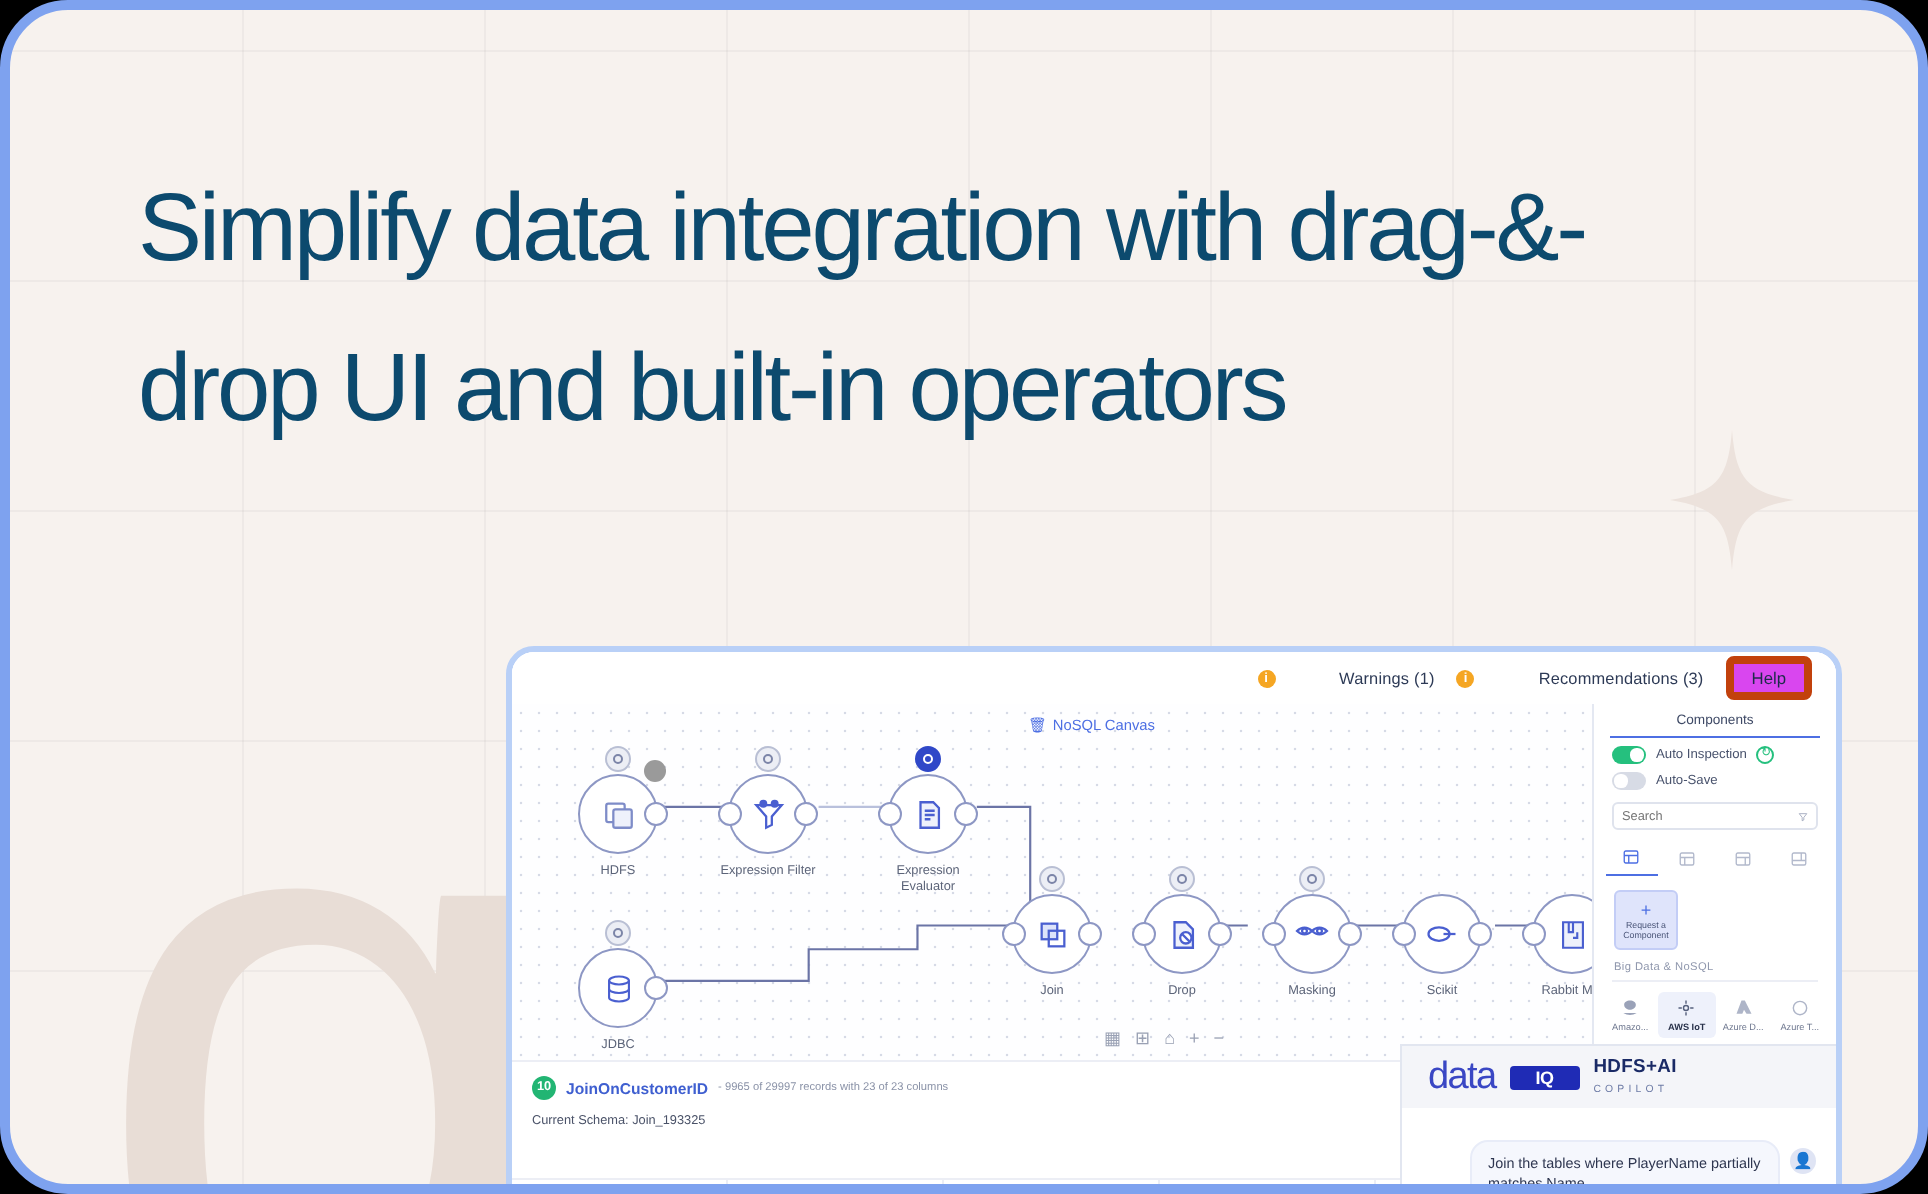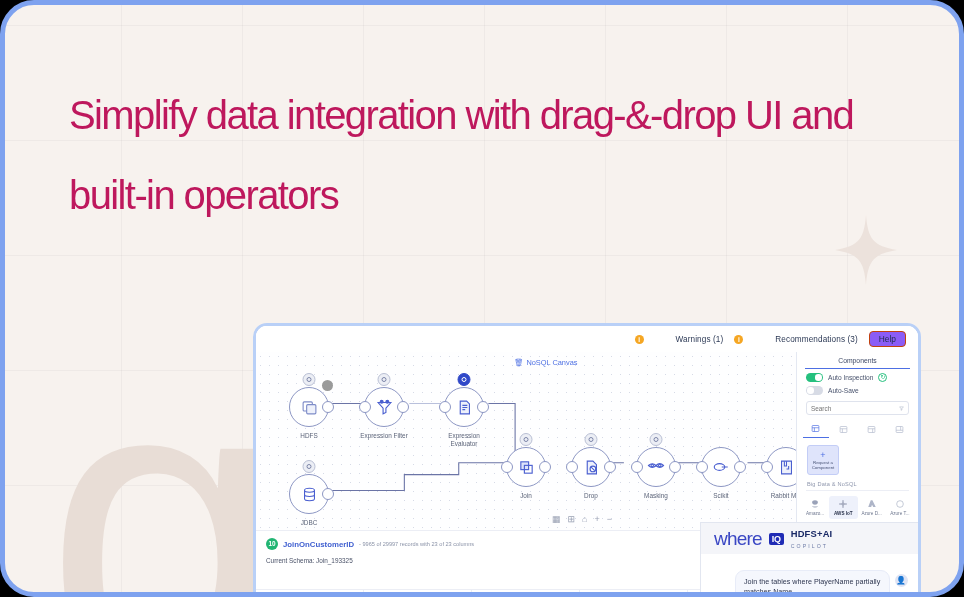--- a/index.html
+++ b/index.html
@@ -41,24 +41,24 @@
   #sparkle {
     position: absolute; left: 830px; top: 210px;
     width: 62px; height: 70px;
     color: #ece2dc;
   }
 
   
   #headline {
     position: absolute; left: 64px; top: 70px;
     width: 810px;
-    font-size: 40px;
+    font-size: 48px;
     line-height: 80px;
     letter-spacing: -1.6px;
-    color: #be185d;
+    color: #0c4a6e;
     font-weight: 400;
     font-family: "Liberation Sans", sans-serif;
   }
 
   
   #app {
     position: absolute; left: 248px; top: 318px;
     width: 668px; height: 290px;
     background: #ffffff;
     border: 3px solid #b9d0f7;
@@ -75,22 +75,22 @@
     padding-right: 12px; gap: 11px;
   }
   .topitem { display: flex; align-items: center; gap: 4px; }
   .topitem .lbl { font-size: 8.2px; color: #2d3a56; letter-spacing: .1px; padding-left: 28px; }
   .warn-dot {
     width: 9px; height: 9px; border-radius: 50%;
     background: #f5a623; color: #fff;
     font-size: 6.6px; line-height: 9px; text-align: center; font-weight: bold;
   }
   #help-btn {
-    border: 1px solid #c2410c; border-radius: 4px;
-    padding: 2px 9px; font-size: 8.4px; color: #1d2b4a; background: #8b5cf6;
+    border: 4px solid #c2410c; border-radius: 4px;
+    padding: 2px 9px; font-size: 8.4px; color: #1d2b4a; background: #d946ef;
     cursor: pointer;
   }
 
   
   #canvas {
     position: absolute; left: 0; top: 26px; right: 122px; bottom: 80px;
     background:
       radial-gradient(circle, #d6dae6 0.7px, transparent 0.8px) 0 0/9px 9px,
       #fefeff;
   }
@@ -263,21 +263,21 @@
   #copilot-head {
     height: 31px; background: #f4f5f9;
     display: flex; align-items: center; gap: 7px; padding-left: 13px;
   }
   #gathr-word {
     font-size: 19px; color: #3a47c4; letter-spacing: -.8px; line-height: 19px;
     font-family: "Liberation Sans", sans-serif;
   }
   #iq-chip {
     background: #1f2bb5; color: #fff; font-size: 9px; font-weight: bold;
-    padding: 1px 3px; border-radius: 2px; letter-spacing: -.3px;
+    padding: 1px 13px; border-radius: 2px; letter-spacing: -.3px;
   }
   #copilot-head .dai { line-height: 9px; }
   #dai-top { font-size: 9.4px; font-weight: bold; color: #1a2a66; letter-spacing: .2px; }
   #dai-bot { font-size: 5.2px; color: #6b7siblings; color: #6d7ba6; letter-spacing: 2.1px; }
   #chat-row {
     display: flex; align-items: flex-start; gap: 5px;
     padding: 16px 10px 0 34px;
   }
   #chat-bubble {
     background: #f5f7fd; border: 1px solid #e8ecf8;
@@ -600,21 +600,21 @@
             <span>Unique values - 9995</span>
             <span class="ic">▮</span>
             <span class="ic">▥</span>
           </div>
         </div>
 
       </div>
 
       <div id="copilot">
         <div id="copilot-head">
-          <span id="gathr-word">where</span>
+          <span id="gathr-word">data</span>
           <span id="iq-chip">IQ</span>
           <span class="dai">
             <span id="dai-top">HDFS+AI</span><br>
             <span id="dai-bot">COPILOT</span>
           </span>
         </div>
         <div id="chat-row">
           <div id="chat-bubble">Join the tables where PlayerName partially matches Name</div>
           <div id="chat-avatar">👤</div>
         </div>

